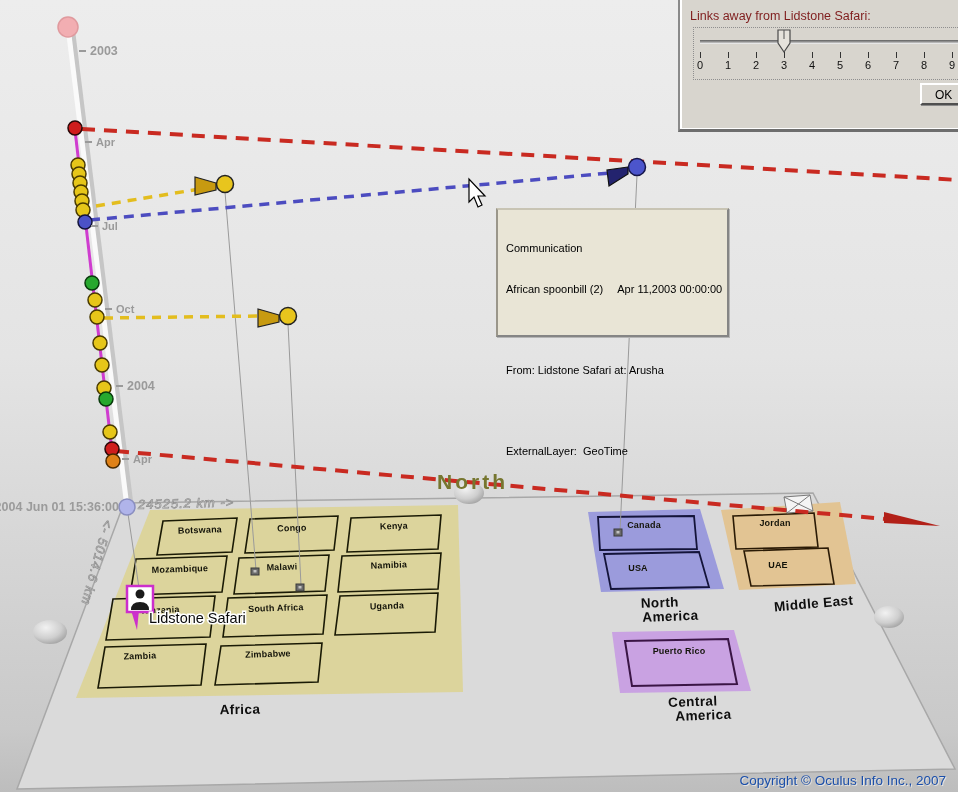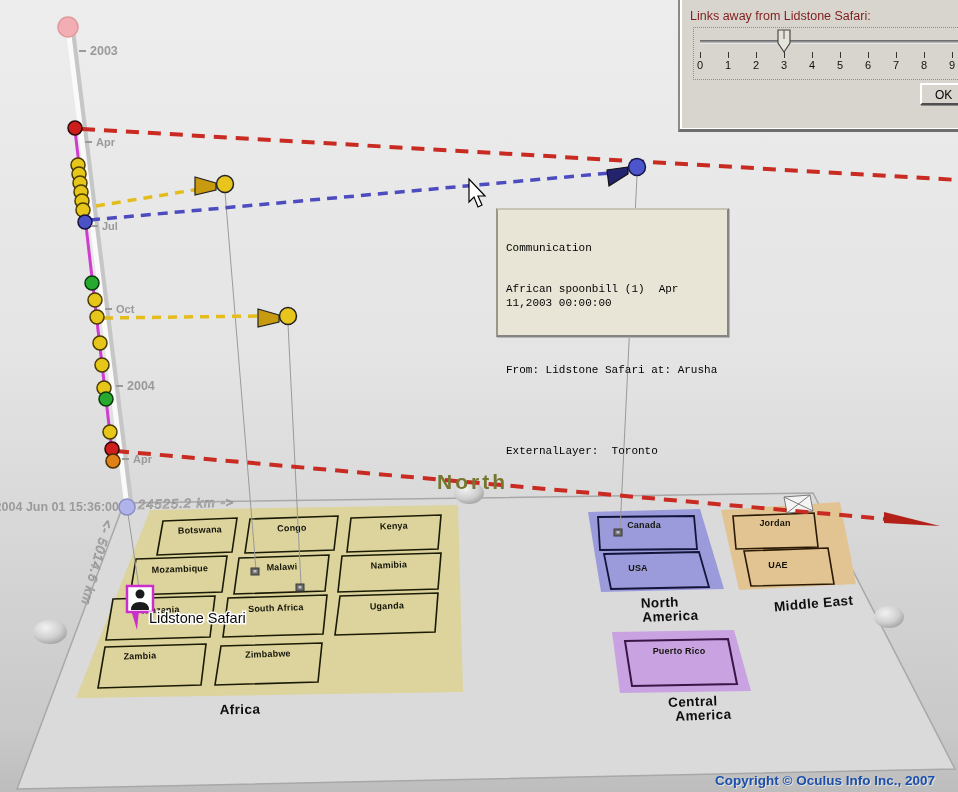--- a/index.html
+++ b/index.html
@@ -15,21 +15,21 @@
   .tickline{stroke:#9a9a9a;stroke-width:2;}
   .ticktext{fill:#9a9a9a;font-weight:bold;font-size:11px;}
   .ticktext.major{font-size:12.5px;}
   
   #tooltip{
     position:absolute;left:496px;top:208px;width:221px;height:120px;
     background:#e9e5d6;border:2px solid;border-color:#c8c4b4 #858585 #858585 #9a968a;
     box-shadow:1px 1px 0 #b5b5b5;
     font-size:11px;line-height:13.5px;color:#000;padding:5px 0 0 8px;white-space:pre-wrap;
   }
-  #tooltip .row{height:14px;font-family:Liberation Mono, monospace;}
+  #tooltip .row{height:14px;}
   #tooltip .gap{height:13px;}
   #tooltip .t2{margin-left:14px;}
   
   #panel{
     position:absolute;left:678px;top:0;width:280px;height:129px;
     background:#d8d5ce;
     border-left:2px solid #8a8a8a;border-bottom:3px solid #6e6e6e;
     box-shadow:inset 2px 0 0 #ffffff, inset 0 -1px 0 #ffffff;
   }
   #panel .title{position:absolute;left:10px;top:9px;font-size:12.5px;color:#7f1d1d;}
@@ -37,21 +37,21 @@
   #groove{position:absolute;left:20px;top:40px;right:0;height:4px;background:linear-gradient(#5f5f5f,#9d9d9d,#ffffff);}
   .slidertick{position:absolute;top:52px;width:1px;height:6px;background:#333;}
   .slidernum{position:absolute;top:59px;width:12px;margin-left:-6px;text-align:center;font-size:11px;color:#111;}
   #okbtn{
     position:absolute;left:240px;top:83px;width:62px;height:22px;
     background:#d8d5ce;border:2px solid;border-color:#ffffff #4f4f4f #4f4f4f #ffffff;
     box-shadow:1px 1px 0 #8a8a8a;
     font-size:12px;color:#000;text-align:left;padding:3px 0 0 13px;box-sizing:border-box;
   }
   #copyright{
-    position:absolute;right:23px;bottom:4px;font-size:13.5px;font-weight:bold;color:#1b4faa;
+    position:absolute;right:12px;bottom:4px;font-size:13.5px;font-weight:normal;color:#1b4faa;
     text-shadow:1px 1px 0 #e3e3e3;
     text-align:right;
   }
 </style>
 </head>
 <body>
 
 <div id="root">
 
 <svg id="scene" width="958" height="792" viewBox="0 0 958 792">
@@ -222,25 +222,25 @@
     <circle cx="140" cy="594" r="4.5" fill="#1a1a1a"></circle>
     <path d="M131 610 q0 -8 9 -8 q9 0 9 8 z" fill="#1a1a1a"></path>
   </g>
   <text x="149" y="623" font-size="14.5" fill="#0a0a0a" stroke="#ffffff" stroke-width="3" paint-order="stroke">Lidstone Safari</text>
 
   <polygon points="469,179 469,202 474,197 478,207 482,205 478,196 485,196" fill="#ffffff" stroke="#000000" stroke-width="1.2"></polygon>
 </svg>
 
 <div id="tooltip">
   <div class="row">Communication</div>
-  <div class="row"><span>African spoonbill (1)</span><span class="t2">Apr 11,2003 00:00:00</span></div>
+  <div class="row"><span>African spoonbill (2)</span><span class="t2">Apr 11,2003 00:00:00</span></div>
   <div class="gap"></div>
   <div class="row">From: Lidstone Safari at: Arusha</div>
   <div class="gap"></div>
-  <div class="row">ExternalLayer:  Toronto</div>
+  <div class="row">ExternalLayer:  GeoTime</div>
 </div>
 
 <div id="panel">
   <div class="title">Links away from Lidstone Safari:</div>
   <div id="focusbox"></div>
   <div id="groove"></div>
   <svg width="16" height="26" style="position:absolute;left:97px;top:29px;">
     <polygon points="1,1 13,1 13,14 7,23 1,14" fill="#e6e3dc" stroke="#4a4a4a" stroke-width="1.2"></polygon>
     <line x1="7" y1="1" x2="7" y2="10" stroke="#555" stroke-width="1"></line>
   </svg>

